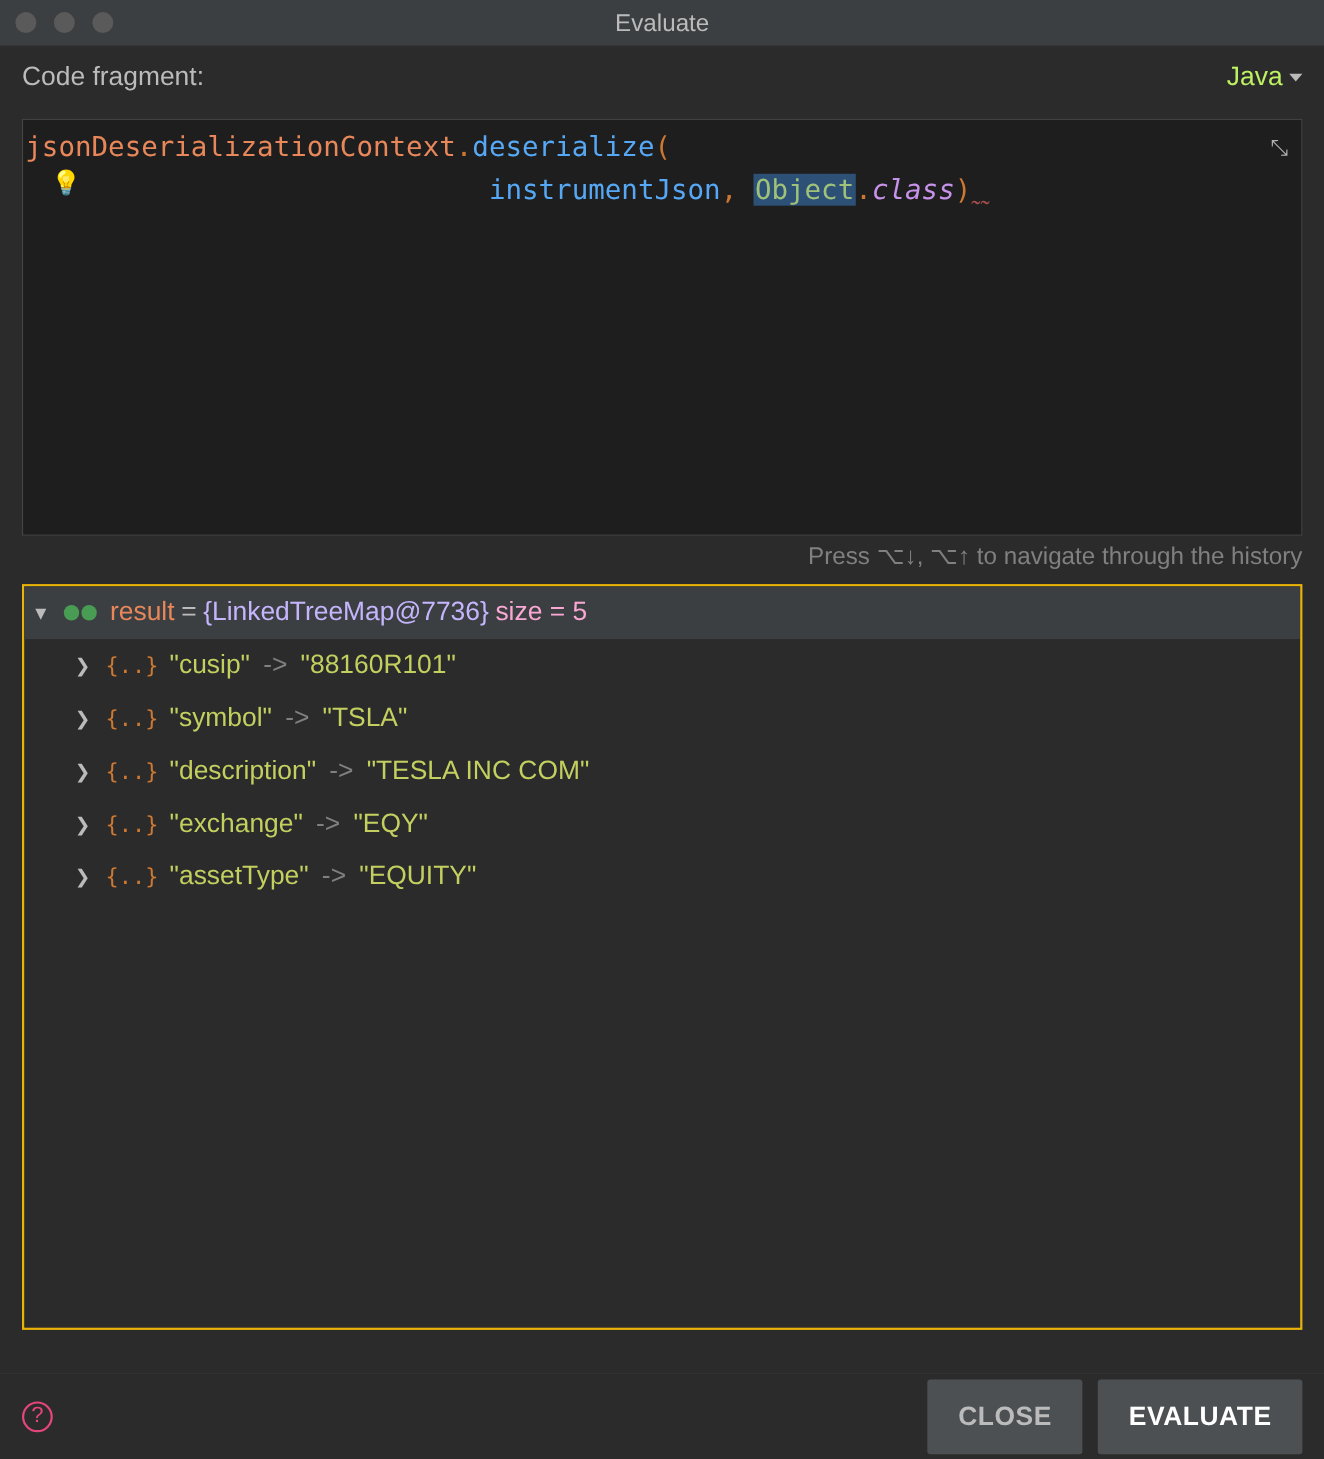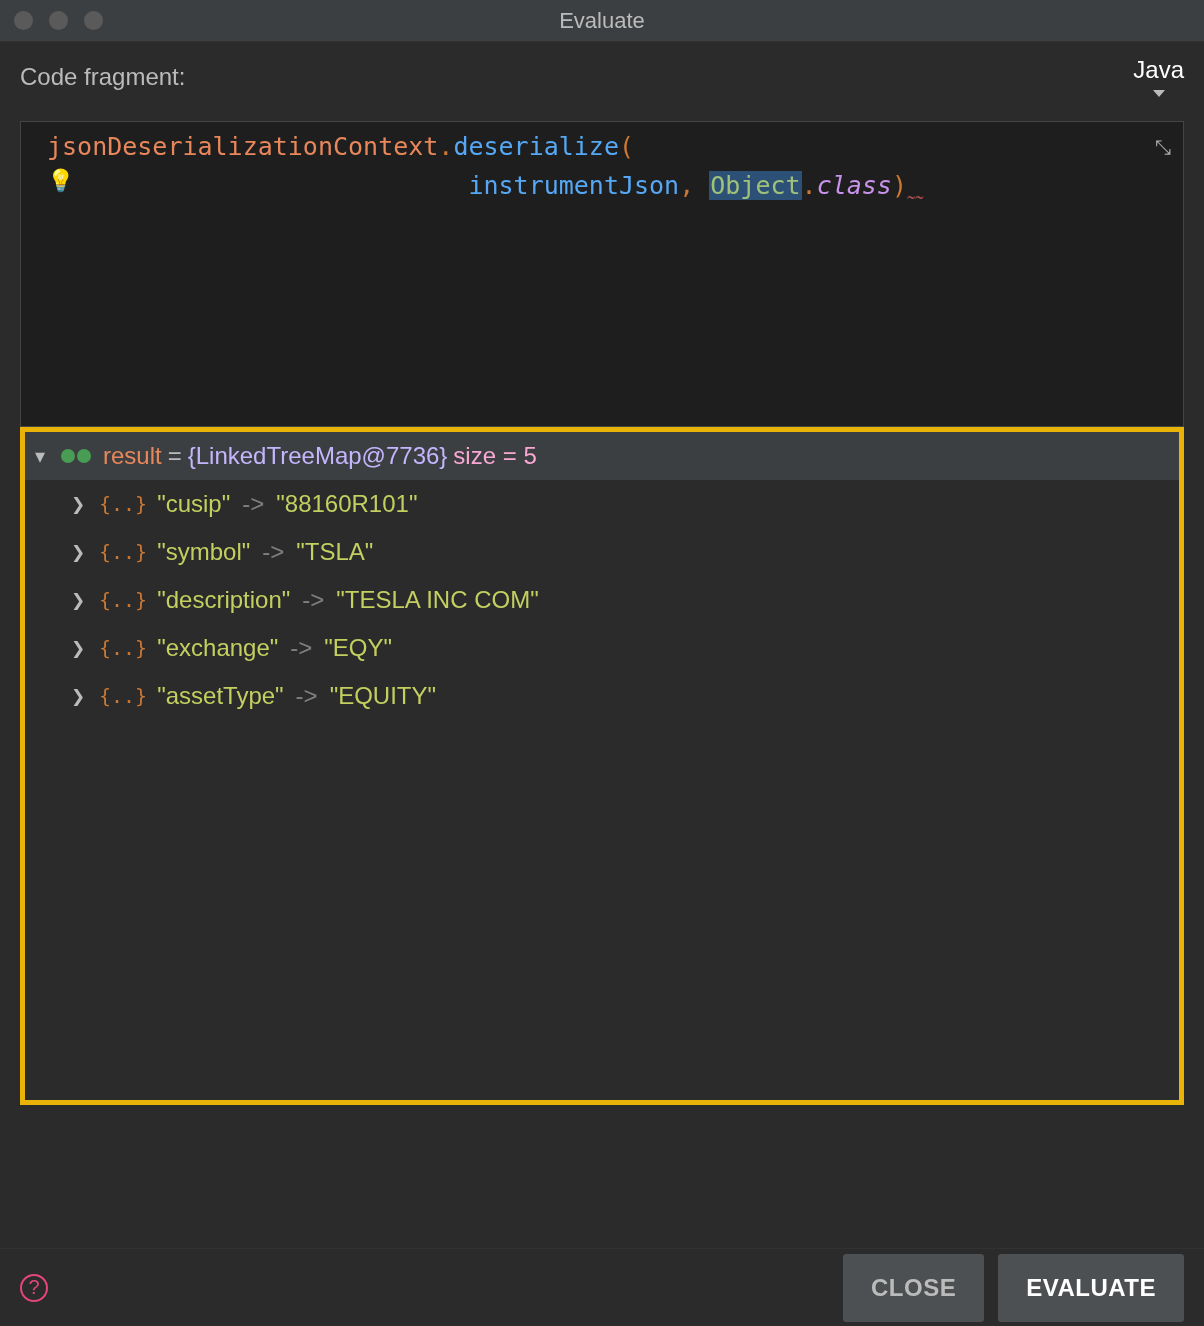--- a/index.html
+++ b/index.html
@@ -47,40 +47,39 @@
       margin-bottom: 24px;
     }
     .section-label {
       color: #bbbbbb;
       font-size: 24px;
     }
     .lang-selector {
       display: flex;
       align-items: center;
       gap: 6px;
-      color: #ffffff;
-      font-size: 24px;
-      cursor: pointer;
-      flex-direction: column;
+      color: #bef264;
+      font-size: 24px;
+      cursor: pointer;
     }
     .dropdown-arrow {
       width: 0;
       height: 0;
       border-left: 6px solid transparent;
       border-right: 6px solid transparent;
       border-top: 7px solid #bbbbbb;
     }
     .code-editor {
       background: #1e1e1e;
       border: 1px solid #444;
-      height: 306px;
+      height: 379px;
       position: relative;
       font-family: "Menlo", "Consolas", monospace;
       font-size: 25px;
-      padding: 6px 26px;
+      padding: 6px 2px;
       line-height: 1.55;
       overflow: hidden;
     }
     .code-line { white-space: pre; }
     .tok-ident { color: #e8875a; }
     .tok-dot { color: #cc7832; }
     .tok-method { color: #56a8f5; }
     .tok-paren { color: #cc7832; }
     .tok-param { color: #56a8f5; }
     .tok-comma { color: #cc7832; }
@@ -109,21 +108,21 @@
       margin-top: 6px;
       margin-bottom: 12px;
     }
     .result-label {
       font-size: 24px;
       color: #bbbbbb;
       margin-bottom: 6px;
     }
     .result-panel {
       background: #2b2b2b;
-      border: 5px solid #eab308;
+      border: 2px solid #eab308;
       height: 678px;
       font-family: -apple-system, BlinkMacSystemFont, sans-serif;
       font-size: 24px;
       overflow: auto;
     }
     .tree-row {
       display: flex;
       align-items: center;
       height: 48px;
       padding-left: 10px;
@@ -231,20 +230,21 @@
     </div>
   </div>
 
   <div class="code-editor">
     <div class="code-line"><span class="tok-ident">jsonDeserializationContext</span><span class="tok-dot">.</span><span class="tok-method">deserialize</span><span class="tok-paren">(</span></div>
     <div class="code-line"><span>                            </span><span class="tok-param">instrumentJson</span><span class="tok-comma">, </span><span class="tok-obj">Object</span><span class="tok-dot">.</span><span class="tok-class">class</span><span class="tok-paren">)</span><span class="tok-err">˷˷</span></div>
     <div class="bulb-icon">💡</div>
     <div class="collapse-icon">⤡</div>
   </div>
 
+  <div class="hint-text">Press ⌥↓, ⌥↑ to navigate through the history</div>
 
 
   <div class="result-panel">
     <div class="tree-row root">
       <span class="arrow down"></span>
       <span class="glasses-icon">
         <span class="lens"></span>
           <span class="lens"></span>
       </span>
       <span class="result-name">result</span>

